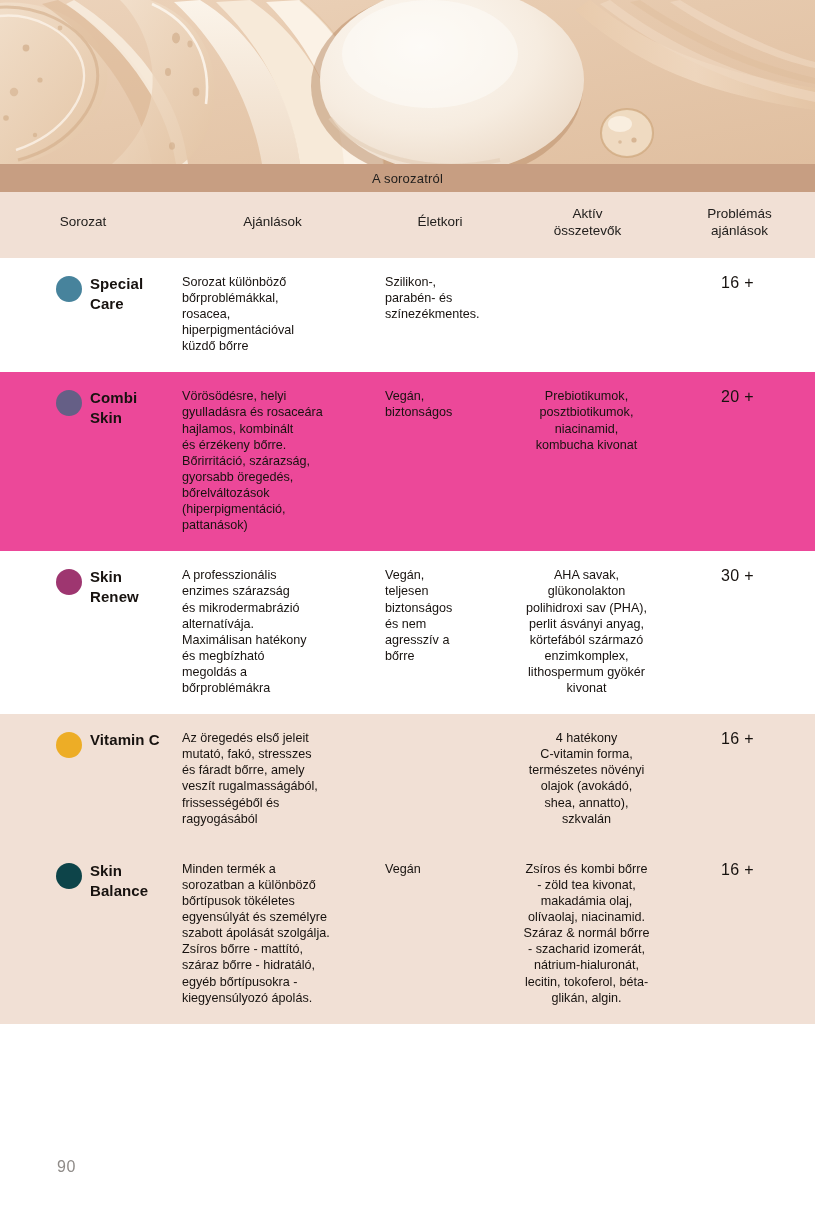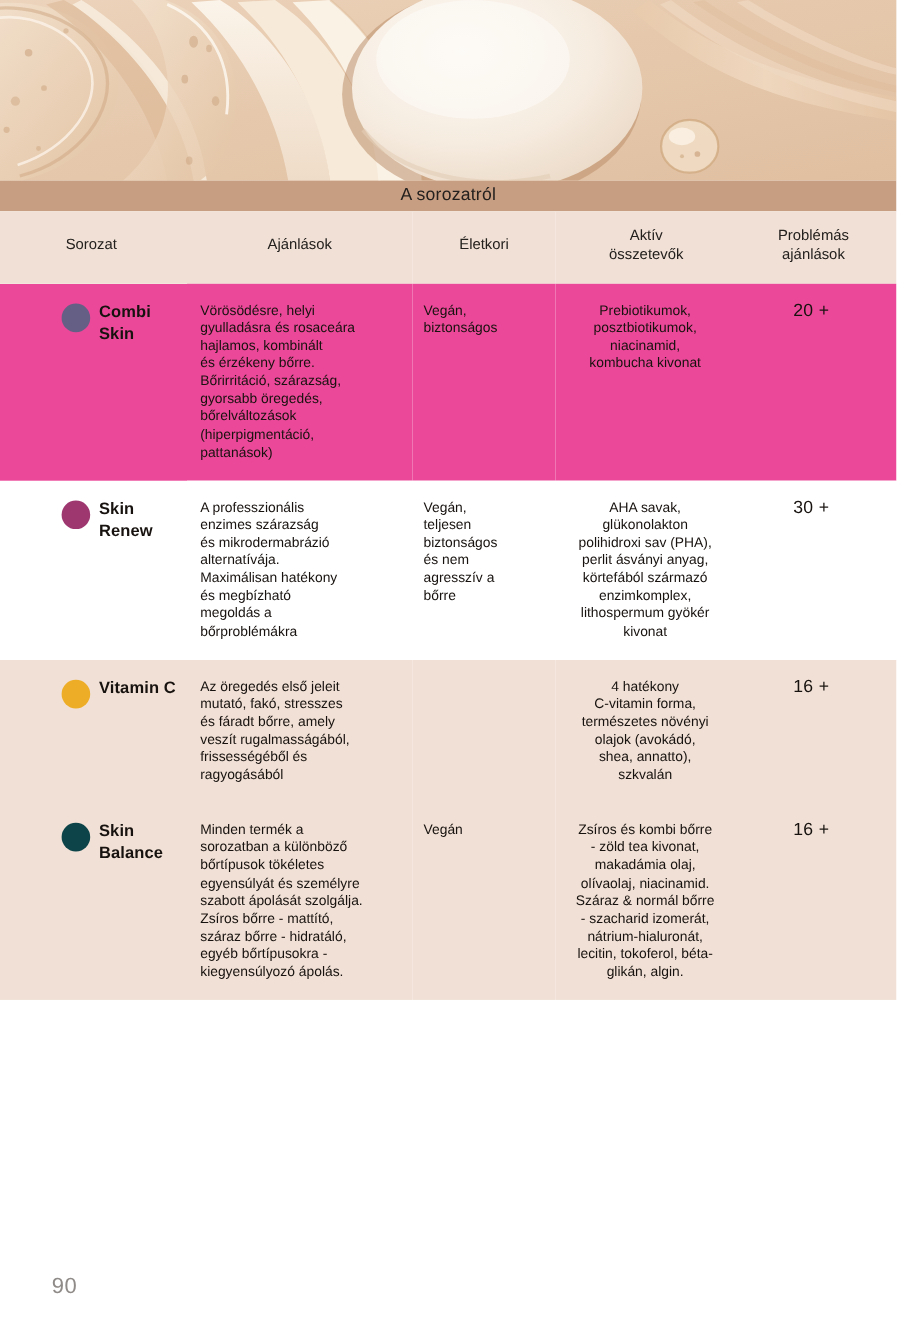--- a/index.html
+++ b/index.html
@@ -31,21 +31,21 @@
   
   .title-bar {
     width: 815px;
     height: 28px;
     background: #c79e82;
     display: flex;
     align-items: center;
     justify-content: center;
   }
   .title-bar .title-text {
-    font-size: 16px;
+    font-size: 13px;
     color: #23201e;
     letter-spacing: .2px;
   }
 
   
   table.series-table {
     width: 815px;
     border-collapse: collapse;
     table-layout: fixed;
   }
@@ -120,23 +120,23 @@
   .footer {
     position: absolute;
     left: 0;
     bottom: 0;
     width: 815px;
     height: 68px;
     background: #ffffff;
   }
   .page-number {
     position: absolute;
-    left: 47px;
+    left: 57px;
     top: 15px;
-    font-size: 20px;
+    font-size: 16px;
     color: #8f8b88;
     letter-spacing: .5px;
   }
 </style>
 </head>
 <body>
 
 <div class="hero">
   <svg viewBox="0 0 815 164" preserveAspectRatio="none">
     <defs>
@@ -243,20 +243,37 @@
       <th class="th-rec">Ajánlások</th>
       <th class="th-feat">Életkori</th>
       <th class="th-active" style="white-space:pre-line">Aktív
 összetevők</th>
       <th class="th-age" style="white-space:pre-line">Problémás
 ajánlások</th>
     </tr>
   </thead>
   <tbody>
 
+    <tr class="data-row" style="background: rgb(255, 255, 255);">
+      <td class="cell-series">
+        <span class="dot" style="background: rgb(71, 131, 156);"></span>
+        <span class="series-wrap">Special
+Care</span>
+      </td>
+      <td class="cell-rec">Sorozat különböző
+bőrproblémákkal,
+rosacea,
+hiperpigmentációval
+küzdő bőrre</td>
+      <td class="cell-feat">Szilikon-,
+parabén- és
+színezékmentes.</td>
+      <td class="cell-active"></td>
+      <td class="cell-age">16 +</td>
+    </tr>
 
     <tr class="data-row alt" style="background: #ec4899; padding-left: 40px;">
       <td class="cell-series">
         <span class="dot" style="background: rgb(101, 95, 134);"></span>
         <span class="series-wrap">Combi
 Skin</span>
       </td>
       <td class="cell-rec">Vörösödésre, helyi
 gyulladásra és rosaceára
 hajlamos, kombinált

